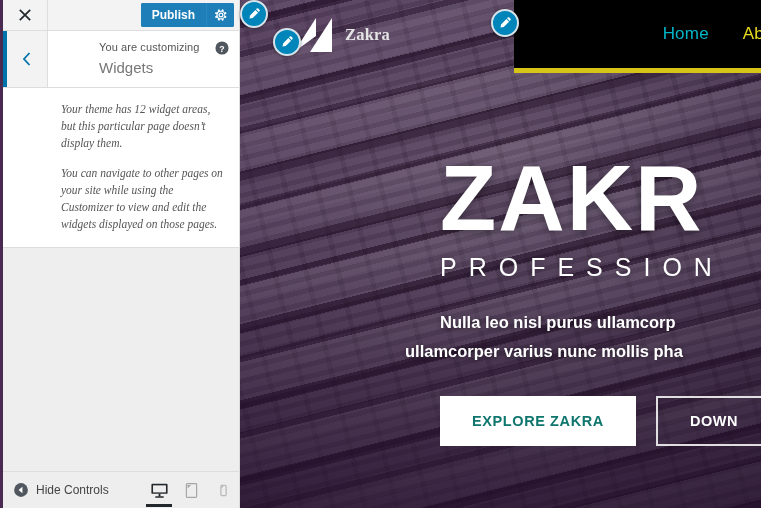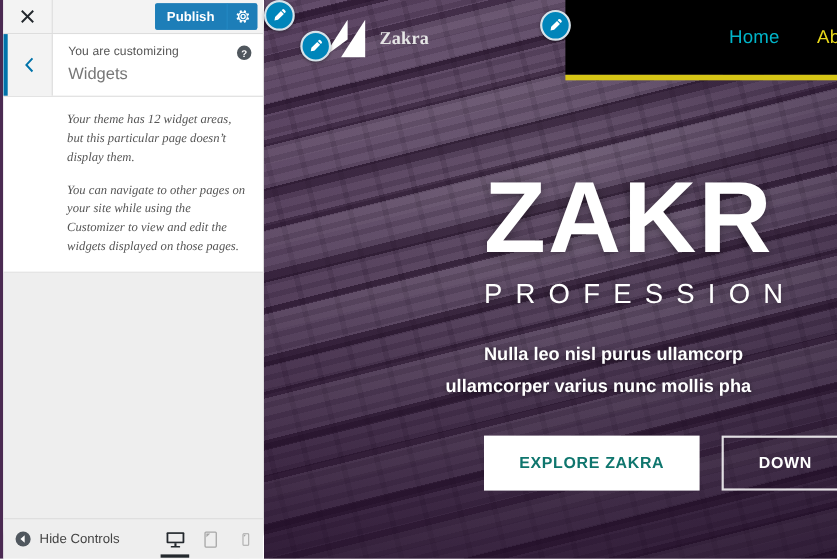--- a/index.html
+++ b/index.html
@@ -21,21 +21,20 @@
   
   #sidebar {
     position: absolute;
     left: 0; top: 0;
     width: 237px; height: 508px;
     background: #eeeeee;
     border-right: 1px solid #ddd;
     z-index: 20;
     display: flex;
     flex-direction: column;
-    border-radius: 27px;
   }
 
   
   .cust-topbar {
     position: relative;
     height: 31px;
     background: #f3f3f3;
     border-bottom: 1px solid #ddd;
     display: flex;
     align-items: stretch;
@@ -79,20 +78,21 @@
   }
 
   
   .panel-header {
     position: relative;
     height: 57px;
     background: #fff;
     border-bottom: 1px solid #ddd;
     display: flex;
     flex: 0 0 auto;
+    gap: 37px;
   }
   .back-btn {
     width: 45px;
     background: #f3f3f3;
     border-right: 1px solid #ddd;
     border-left: 4px solid #0073aa;
     display: flex; align-items: center; justify-content: center;
     cursor: pointer;
   }
   .panel-header-text {

